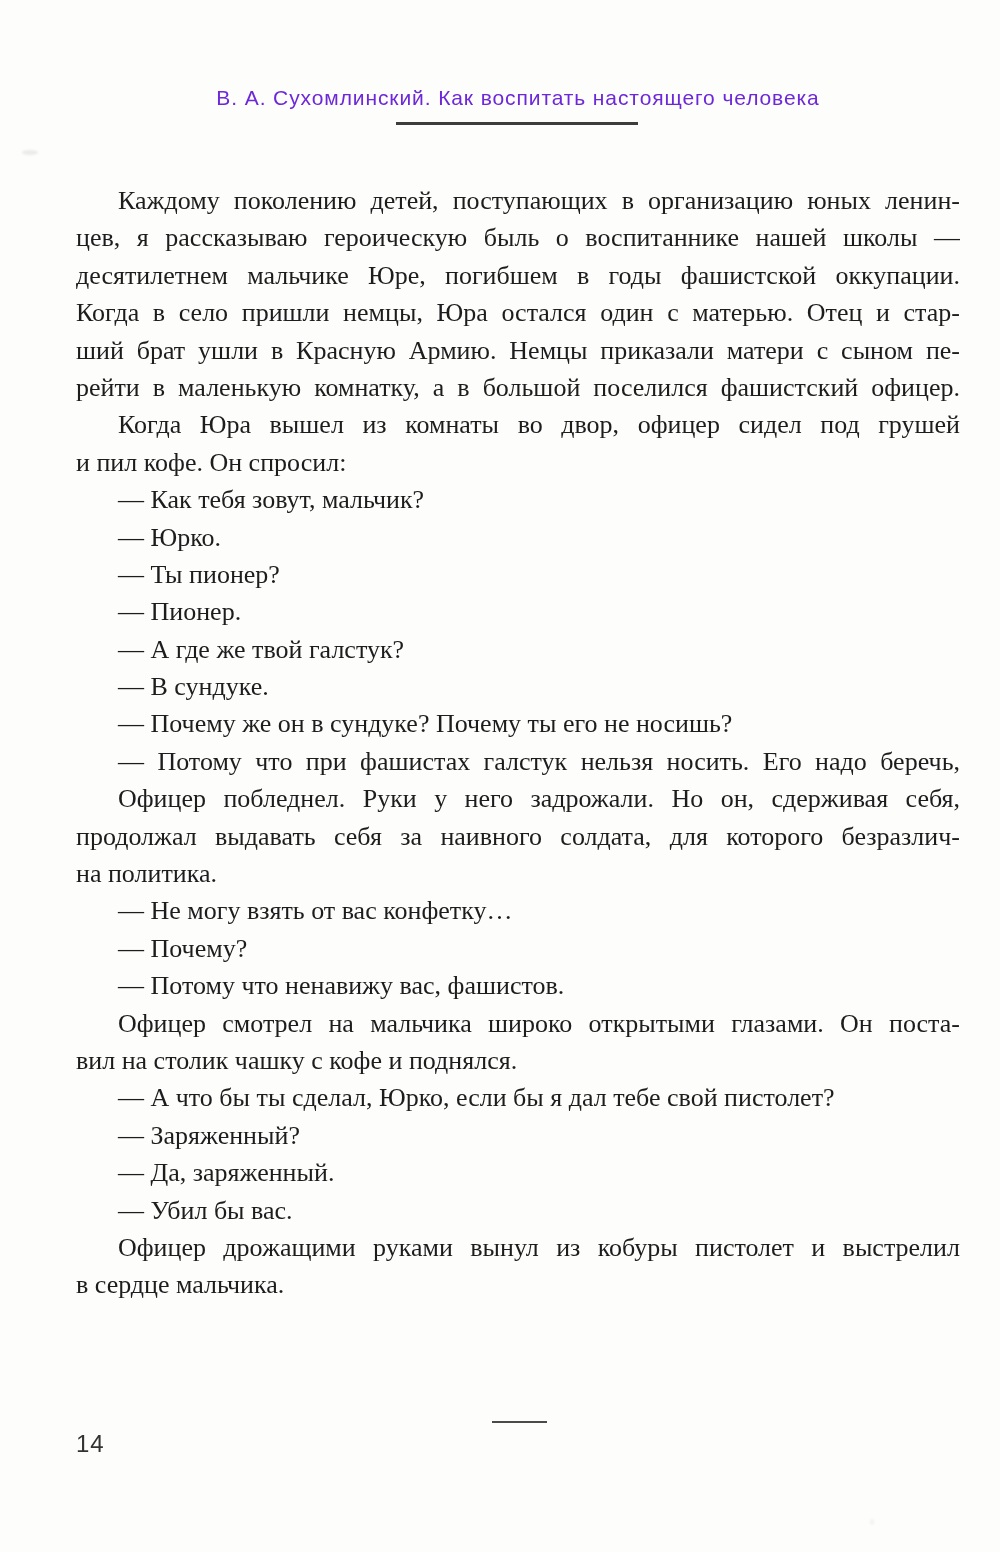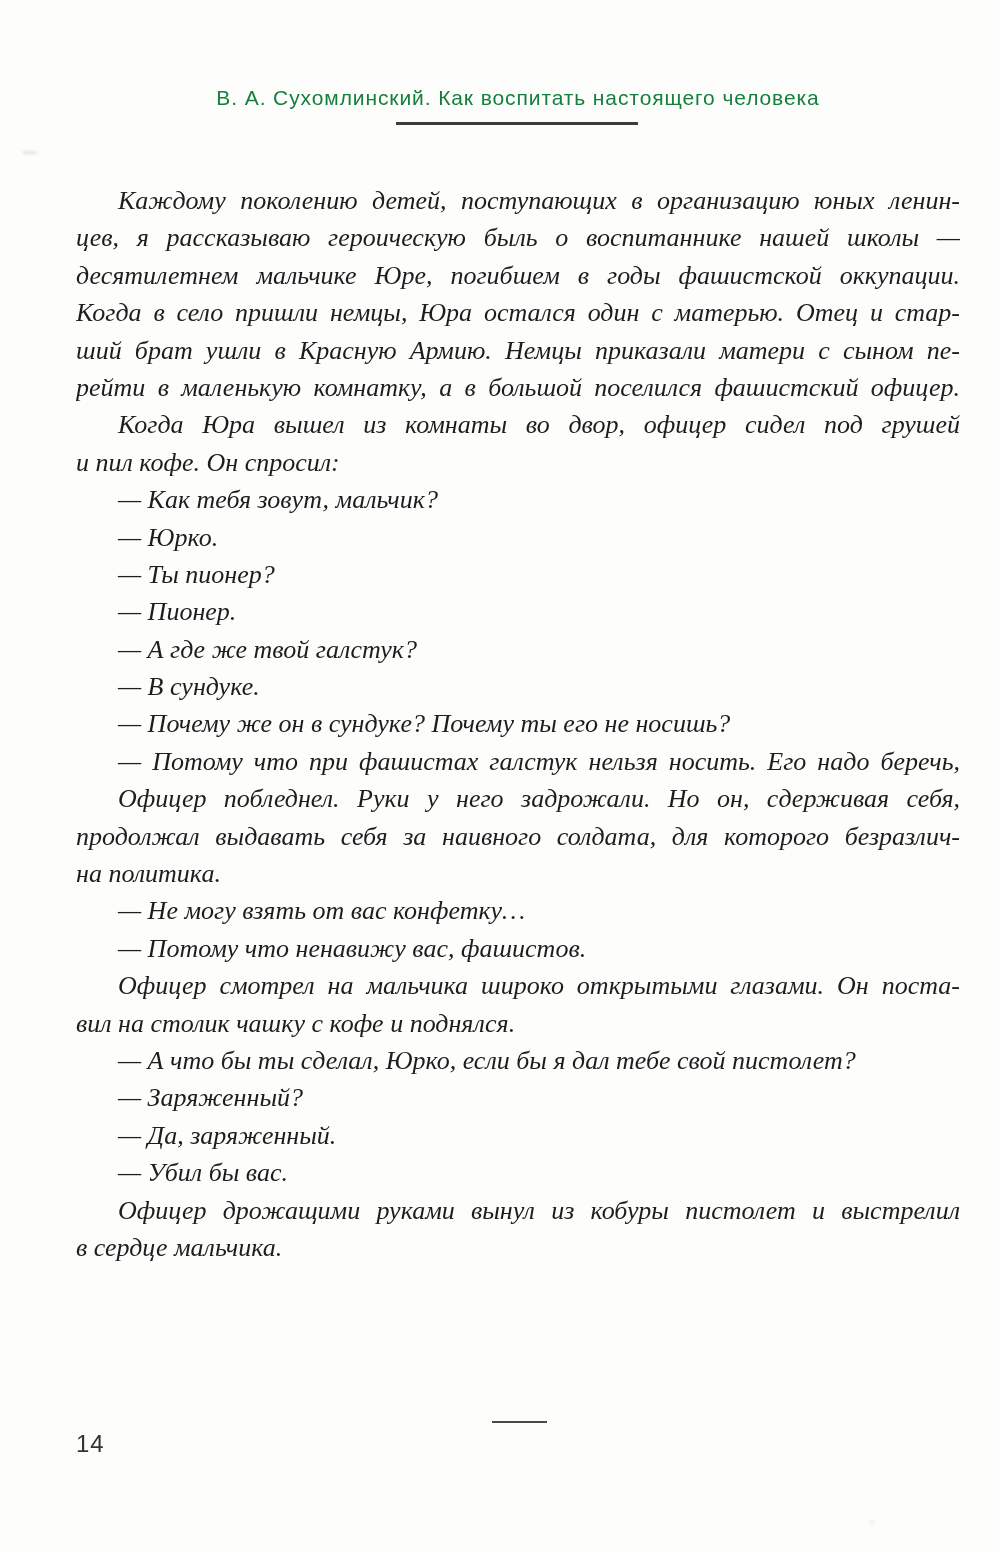--- a/index.html
+++ b/index.html
@@ -29,21 +29,21 @@
 
   .running-header {
     position: absolute;
     left: 76px;
     top: 86px;
     width: 884px;
     text-align: center;
     font-family: "Liberation Sans", sans-serif;
     font-size: 21px;
     letter-spacing: 0.9px;
-    color: #15803d;
+    color: #6d28d9;
   }
   .header-rule {
     position: absolute;
     left: 396px;
     top: 122px;
     width: 242px;
     height: 3px;
     background: #3d3d3d;
   }
 
@@ -54,21 +54,20 @@
     width: 884px;
     font-size: 26px;
     color: #1d1d1d;
   }
   .line {
     height: 37.4px;
     line-height: 37.4px;
     overflow: hidden;
     text-align: left;
     white-space: normal;
-    font-style: italic;
   }
   .line.j {
     text-align: justify;
     text-align-last: justify;
   }
   .line.ind {
     padding-left: 42px;
   }
 
   .footer-rule {
@@ -118,20 +117,21 @@
       <div class="line ind">— Ты пионер?</div>
       <div class="line ind">— Пионер.</div>
       <div class="line ind">— А где же твой галстук?</div>
       <div class="line ind">— В сундуке.</div>
       <div class="line ind">— Почему же он в сундуке? Почему ты его не носишь?</div>
       <div class="line j ind">— Потому что при фашистах галстук нельзя носить. Его надо беречь,</div>
       <div class="line j ind">Офицер побледнел. Руки у него задрожали. Но он, сдерживая себя,</div>
       <div class="line j">продолжал выдавать себя за наивного солдата, для которого безразлич-</div>
       <div class="line">на политика.</div>
       <div class="line ind">— Не могу взять от вас конфетку…</div>
+      <div class="line ind">— Почему?</div>
       <div class="line ind">— Потому что ненавижу вас, фашистов.</div>
       <div class="line j ind">Офицер смотрел на мальчика широко открытыми глазами. Он поста-</div>
       <div class="line">вил на столик чашку с кофе и поднялся.</div>
       <div class="line ind">— А что бы ты сделал, Юрко, если бы я дал тебе свой пистолет?</div>
       <div class="line ind">— Заряженный?</div>
       <div class="line ind">— Да, заряженный.</div>
       <div class="line ind">— Убил бы вас.</div>
       <div class="line j ind">Офицер дрожащими руками вынул из кобуры пистолет и выстрелил</div>
       <div class="line">в сердце мальчика.</div>
     </div>

